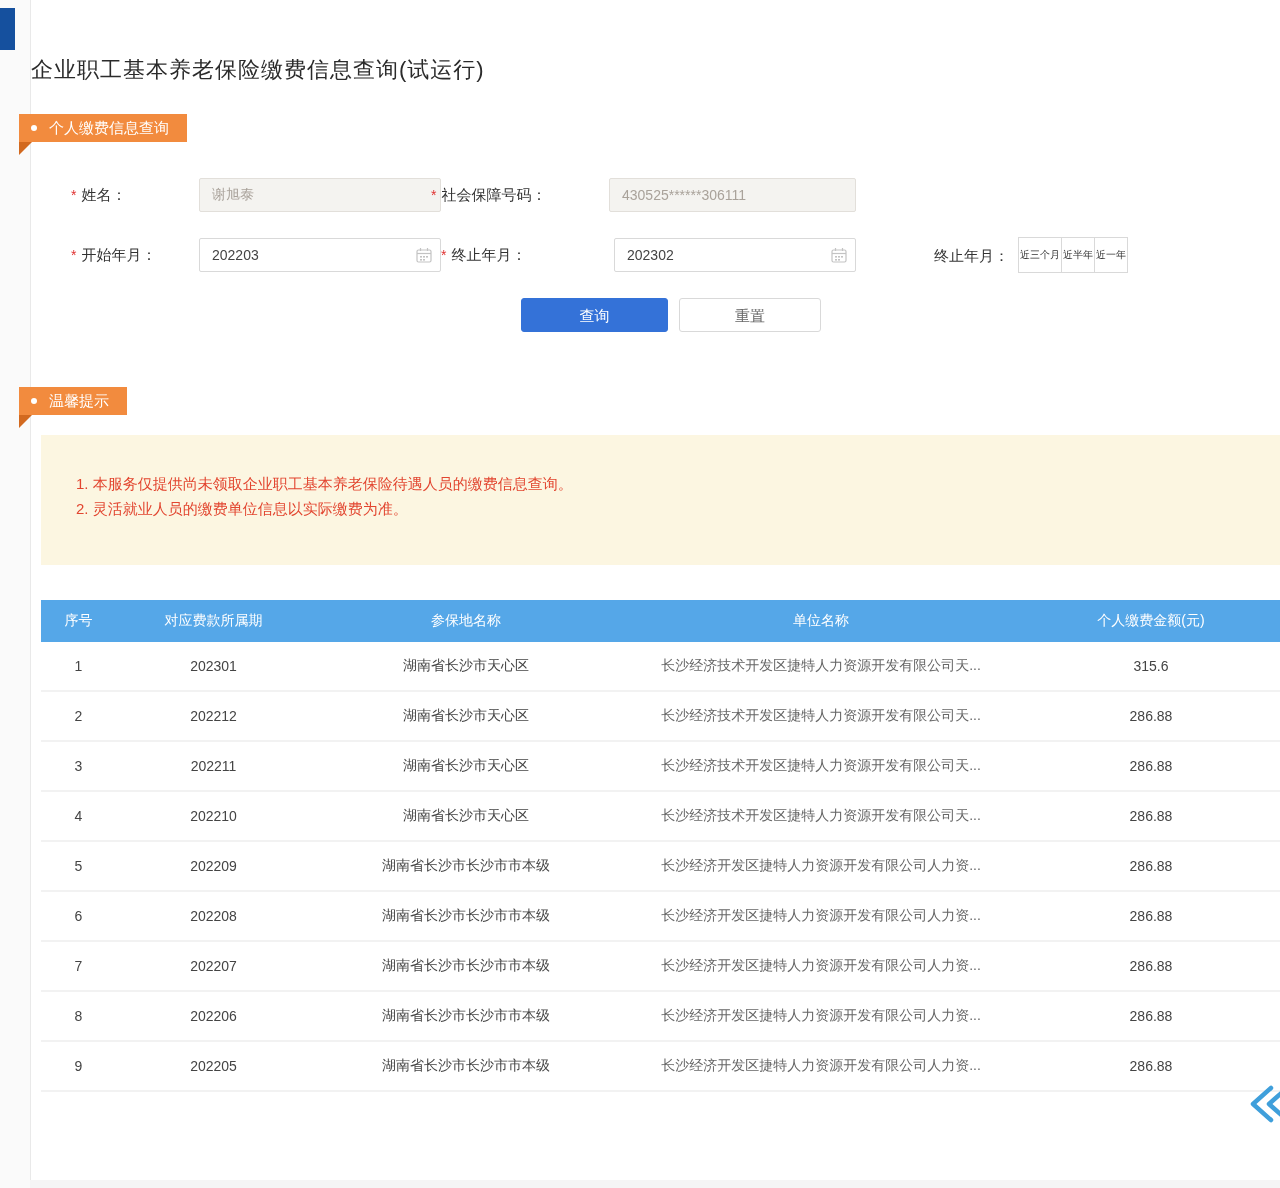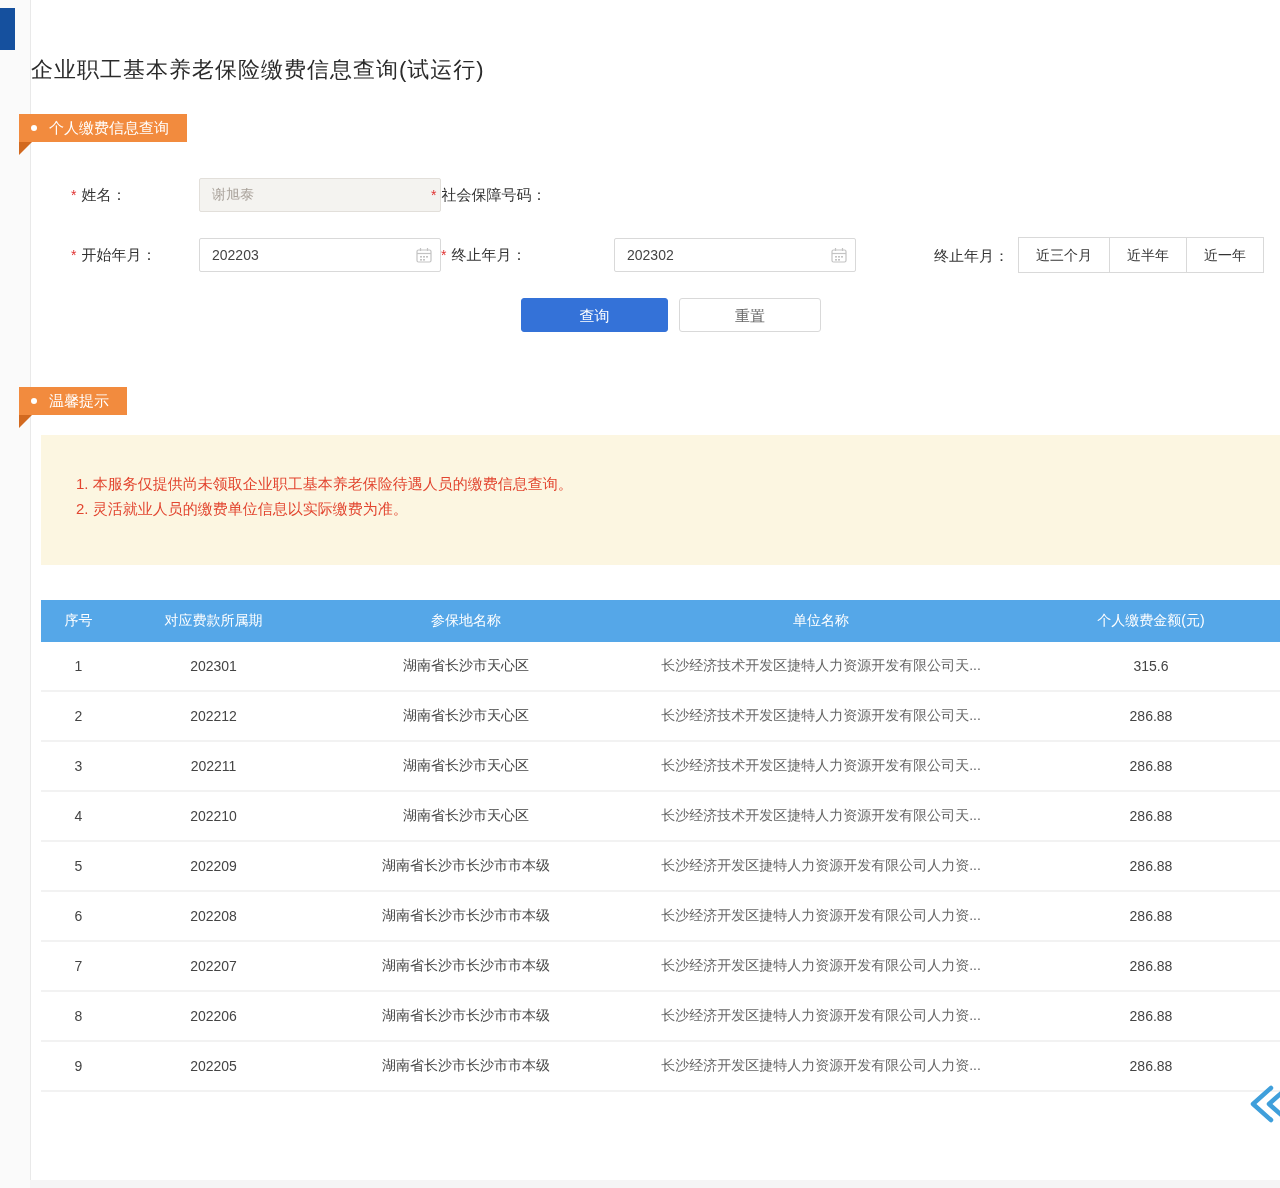--- a/index.html
+++ b/index.html
@@ -23,21 +23,21 @@
   
   .flabel{position:absolute;height:34px;line-height:34px;font-size:15px;color:#333;white-space:nowrap;}
   .req{color:#e03131;margin-right:5px;font-size:14px;}
   .inp{position:absolute;height:34px;border:1px solid #d9d9d9;font-size:14px;padding:0 12px;box-sizing:border-box;background:#fff;color:#444;outline:none;border-radius:2px;}
   .inp.dis{background:#f4f3f0;color:#a9a29a;border-color:#e2dfda;}
   .date-wrap{position:absolute;width:242px;height:34px;}
   .date-wrap .inp{position:absolute;left:0;top:0;width:100%;}
   .cal-icon{position:absolute;right:9px;top:9px;pointer-events:auto;}
   .quick-label{position:absolute;left:870px;top:238px;width:108px;height:36px;line-height:36px;text-align:right;font-size:15px;color:#333;}
   .quick-group{position:absolute;left:988px;top:237px;display:flex;}
-  .quick-btn{height:36px;line-height:34px;padding:0 17px;background:#fff;border:1px solid #d9d9d9;font-size:14px;color:#333;margin-left:-1px;box-sizing:border-box;cursor:pointer;white-space:nowrap;}
+  .quick-btn{height:36px;line-height:34px;padding:0 1px;background:#fff;border:1px solid #d9d9d9;font-size:10px;color:#333;margin-left:-1px;box-sizing:border-box;cursor:pointer;white-space:nowrap;}
   .btn{position:absolute;top:298px;height:34px;font-size:15px;border-radius:3px;text-align:center;line-height:34px;cursor:pointer;box-sizing:border-box;}
   .btn-primary{left:490px;width:147px;background:#3472d8;color:#fff;border:1px solid #3472d8;}
   .btn-plain{left:648px;width:142px;background:#fff;color:#666;border:1px solid #d9d9d9;}
   
   .notice{position:absolute;left:10px;top:435px;width:1240px;height:130px;background:#fcf6e1;box-sizing:border-box;padding:36px 20px 16px 35px;}
   .notice p{margin:0;font-size:15px;line-height:25px;color:#e2452f;}
   
   .table-wrap{position:absolute;left:10px;top:600px;width:1240px;}
   table{border-collapse:collapse;width:100%;table-layout:fixed;}
   thead th{background:#55a7e8;color:#fff;font-weight:normal;height:40px;font-size:14px;text-align:center;white-space:nowrap;}
@@ -65,20 +65,21 @@
   <div class="ribbon-fold fold1"></div>
 
   <div class="flabel" style="left:40px;width:125px;top:178px;">
     <span class="req">*</span><span>姓名：</span>
   </div>
   <input class="inp dis" style="left: 168px; top: 178px; width: 242px;" readonly="" value="谢旭泰">
 
   <div class="flabel" style="left:400px;width:170px;top:178px;">
     <span class="req">*</span><span>社会保障号码：</span>
   </div>
+  <input class="inp dis" style="left: 578px; top: 178px; width: 247px;" readonly="" value="430525******306111">
 
   <div class="flabel" style="left:40px;width:125px;top:238px;">
     <span class="req">*</span><span>开始年月：</span>
   </div>
   <div class="date-wrap" style="left:168px;top:238px;">
     <input class="inp" value="202203" style="">
     <svg class="cal-icon" width="16" height="16" viewBox="0 0 16 16">
       <rect x="1" y="3" width="14" height="12" rx="1.5" fill="none" stroke="#c3c3c3" stroke-width="1.2"></rect>
       <line x1="1" y1="6.5" x2="15" y2="6.5" stroke="#c3c3c3" stroke-width="1.2"></line>
       <line x1="4.5" y1="1" x2="4.5" y2="4" stroke="#c3c3c3" stroke-width="1.2"></line>

